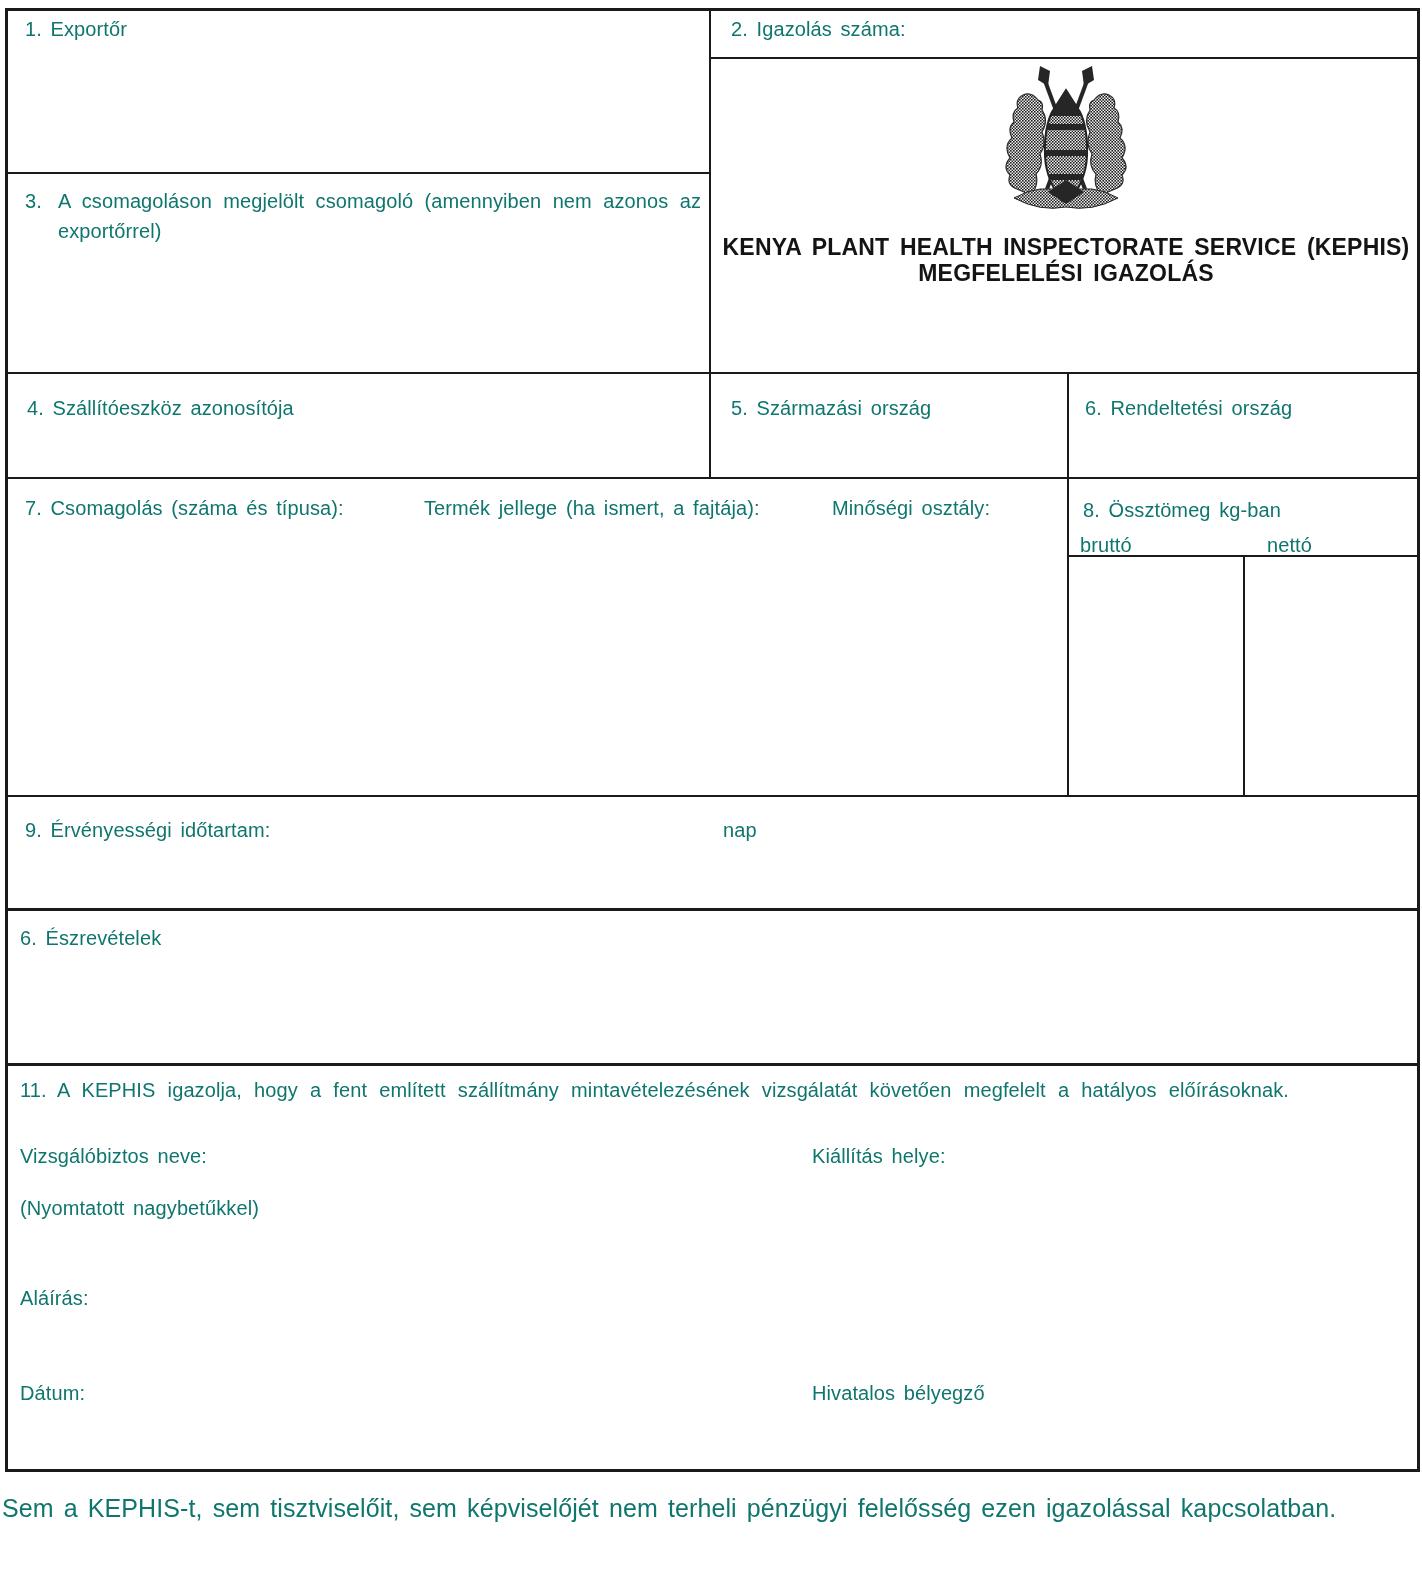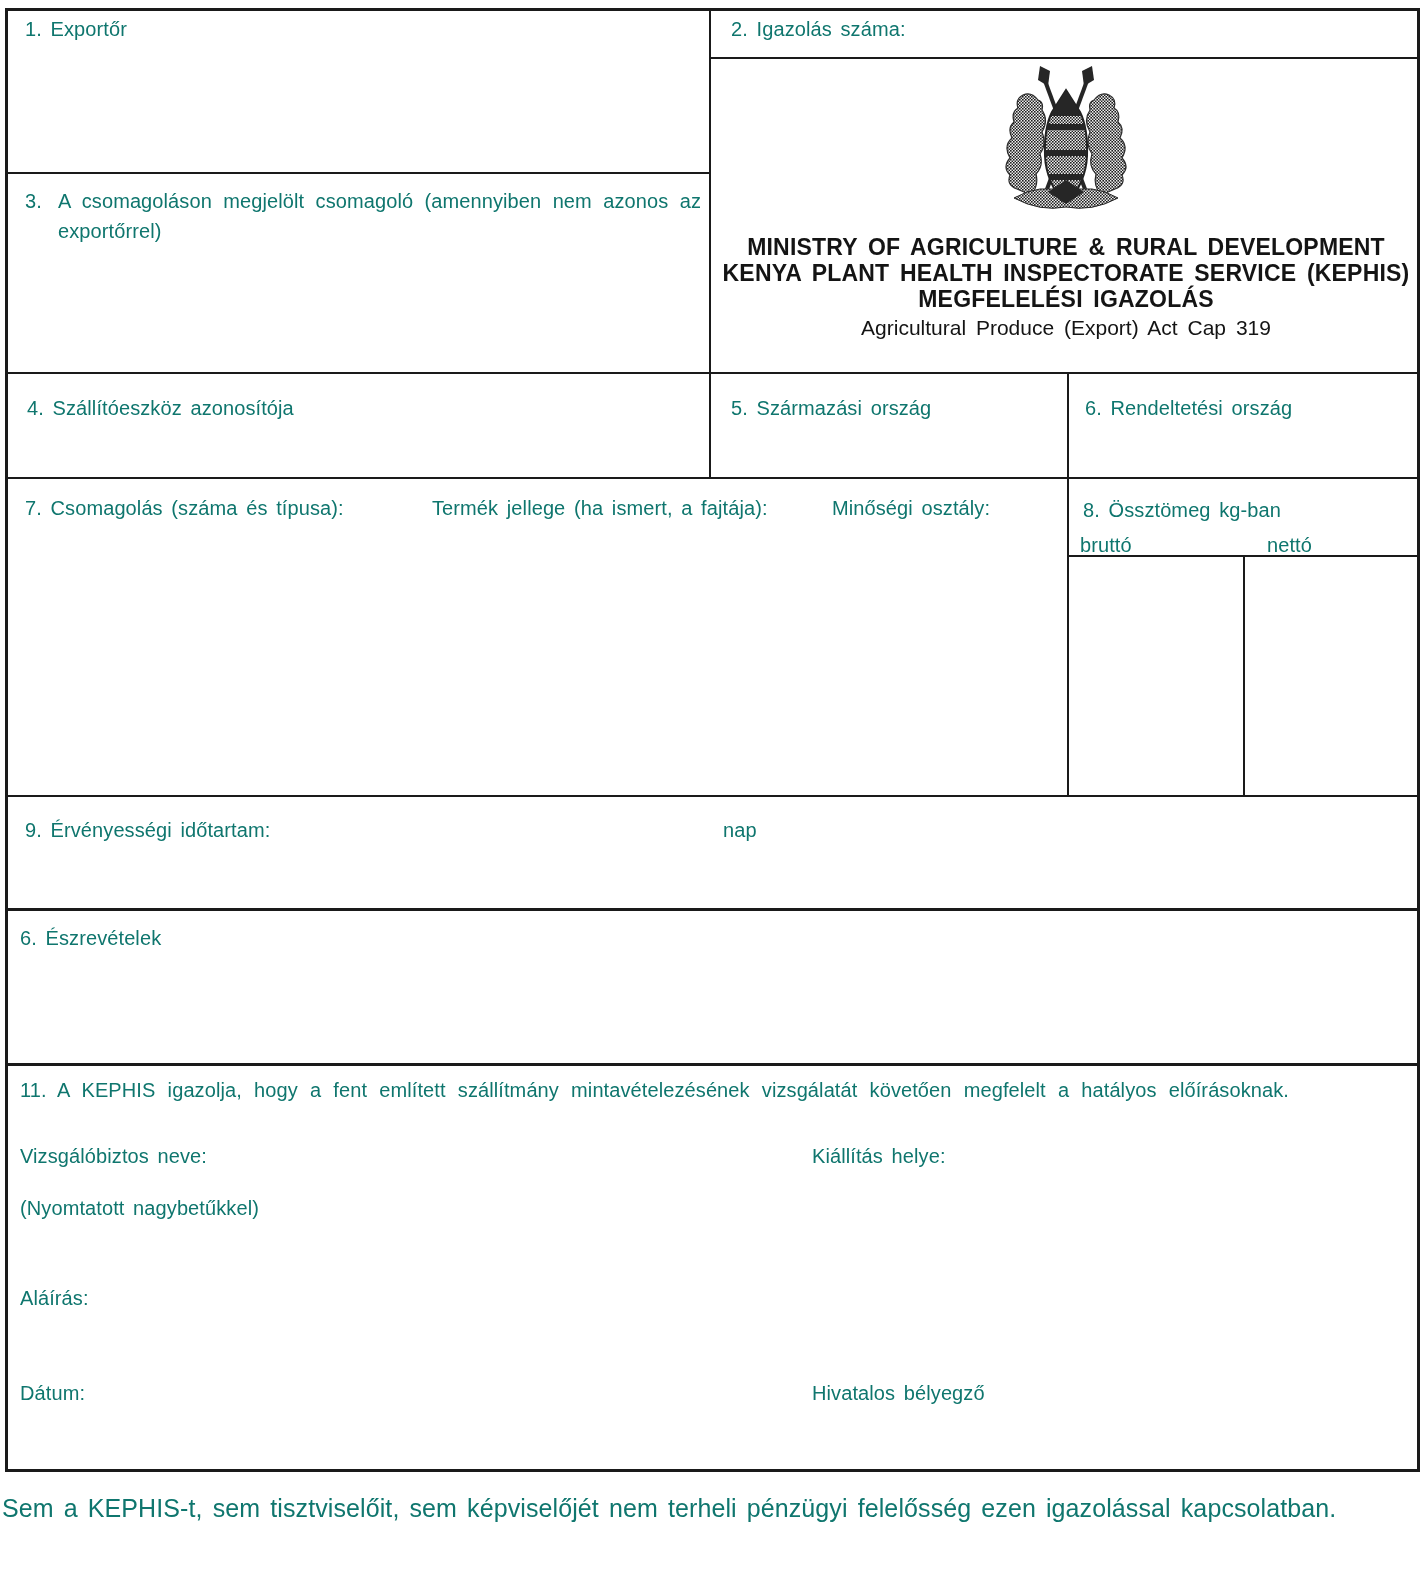--- a/index.html
+++ b/index.html
@@ -68,37 +68,35 @@
       <rect x="56" y="58" width="48" height="6" fill="#262626"></rect>
       <rect x="56" y="84" width="48" height="6" fill="#262626"></rect>
       <rect x="56" y="108" width="48" height="6" fill="#262626"></rect>
     </g>
 
     <path d="M28,132 Q54,117 80,126 Q106,117 132,132 Q106,146 80,141 Q54,146 28,132 Z" fill="url(#ht)" stroke="#262626" stroke-width="1"></path>
     <path d="M62,126 L80,114 L98,126 L80,138 Z" fill="#262626"></path>
   </svg>
 
   <div class="hdr" style="top:234px;">
-    <div class="b">MINISTRY OF AGRICULTURE &amp; RURAL DEVELOPMENT</div>
     <div class="b">KENYA PLANT HEALTH INSPECTORATE SERVICE (KEPHIS)</div>
     <div class="b">MEGFELELÉSI IGAZOLÁS</div>
   </div>
-  <div class="sub" style="top:316px;">Agricultural Produce (Export) Act Cap 319</div>
 
   <div class="t hang" style="left:25px;top:186px;width:676px;line-height:30px;">
     <span class="num" style="width:33px;">3.</span>
     <span class="body" style="width:643px;">A csomagoláson megjelölt csomagoló (amennyiben nem azonos az exportőrrel)</span>
   </div>
 
   <div class="t" style="left:27px;top:396px;text-align:right;">4. Szállítóeszköz azonosítója</div>
   <div class="t" style="left:731px;top:396px;">5. Származási ország</div>
   <div class="t" style="left:1085px;top:396px;">6. Rendeltetési ország</div>
 
   <div class="t" style="left:25px;top:496px;">7. Csomagolás (száma és típusa):</div>
-  <div class="t" style="left:424px;top:496px;margin-left:8px;">Termék jellege (ha ismert, a fajtája):</div>
+  <div class="t" style="left:424px;top:496px;">Termék jellege (ha ismert, a fajtája):</div>
   <div class="t" style="left:832px;top:496px;">Minőségi osztály:</div>
   <div class="t" style="left:1083px;top:498px;">8. Össztömeg kg-ban</div>
   <div class="t" style="left:1080px;top:533px;">bruttó</div>
   <div class="t" style="left:1267px;top:533px;">nettó</div>
 
   <div class="t" style="left:25px;top:818px;">9. Érvényességi időtartam:</div>
   <div class="t" style="left:723px;top:818px;">nap</div>
 
   <div class="t" style="left:20px;top:926px;">6. Észrevételek</div>
 

